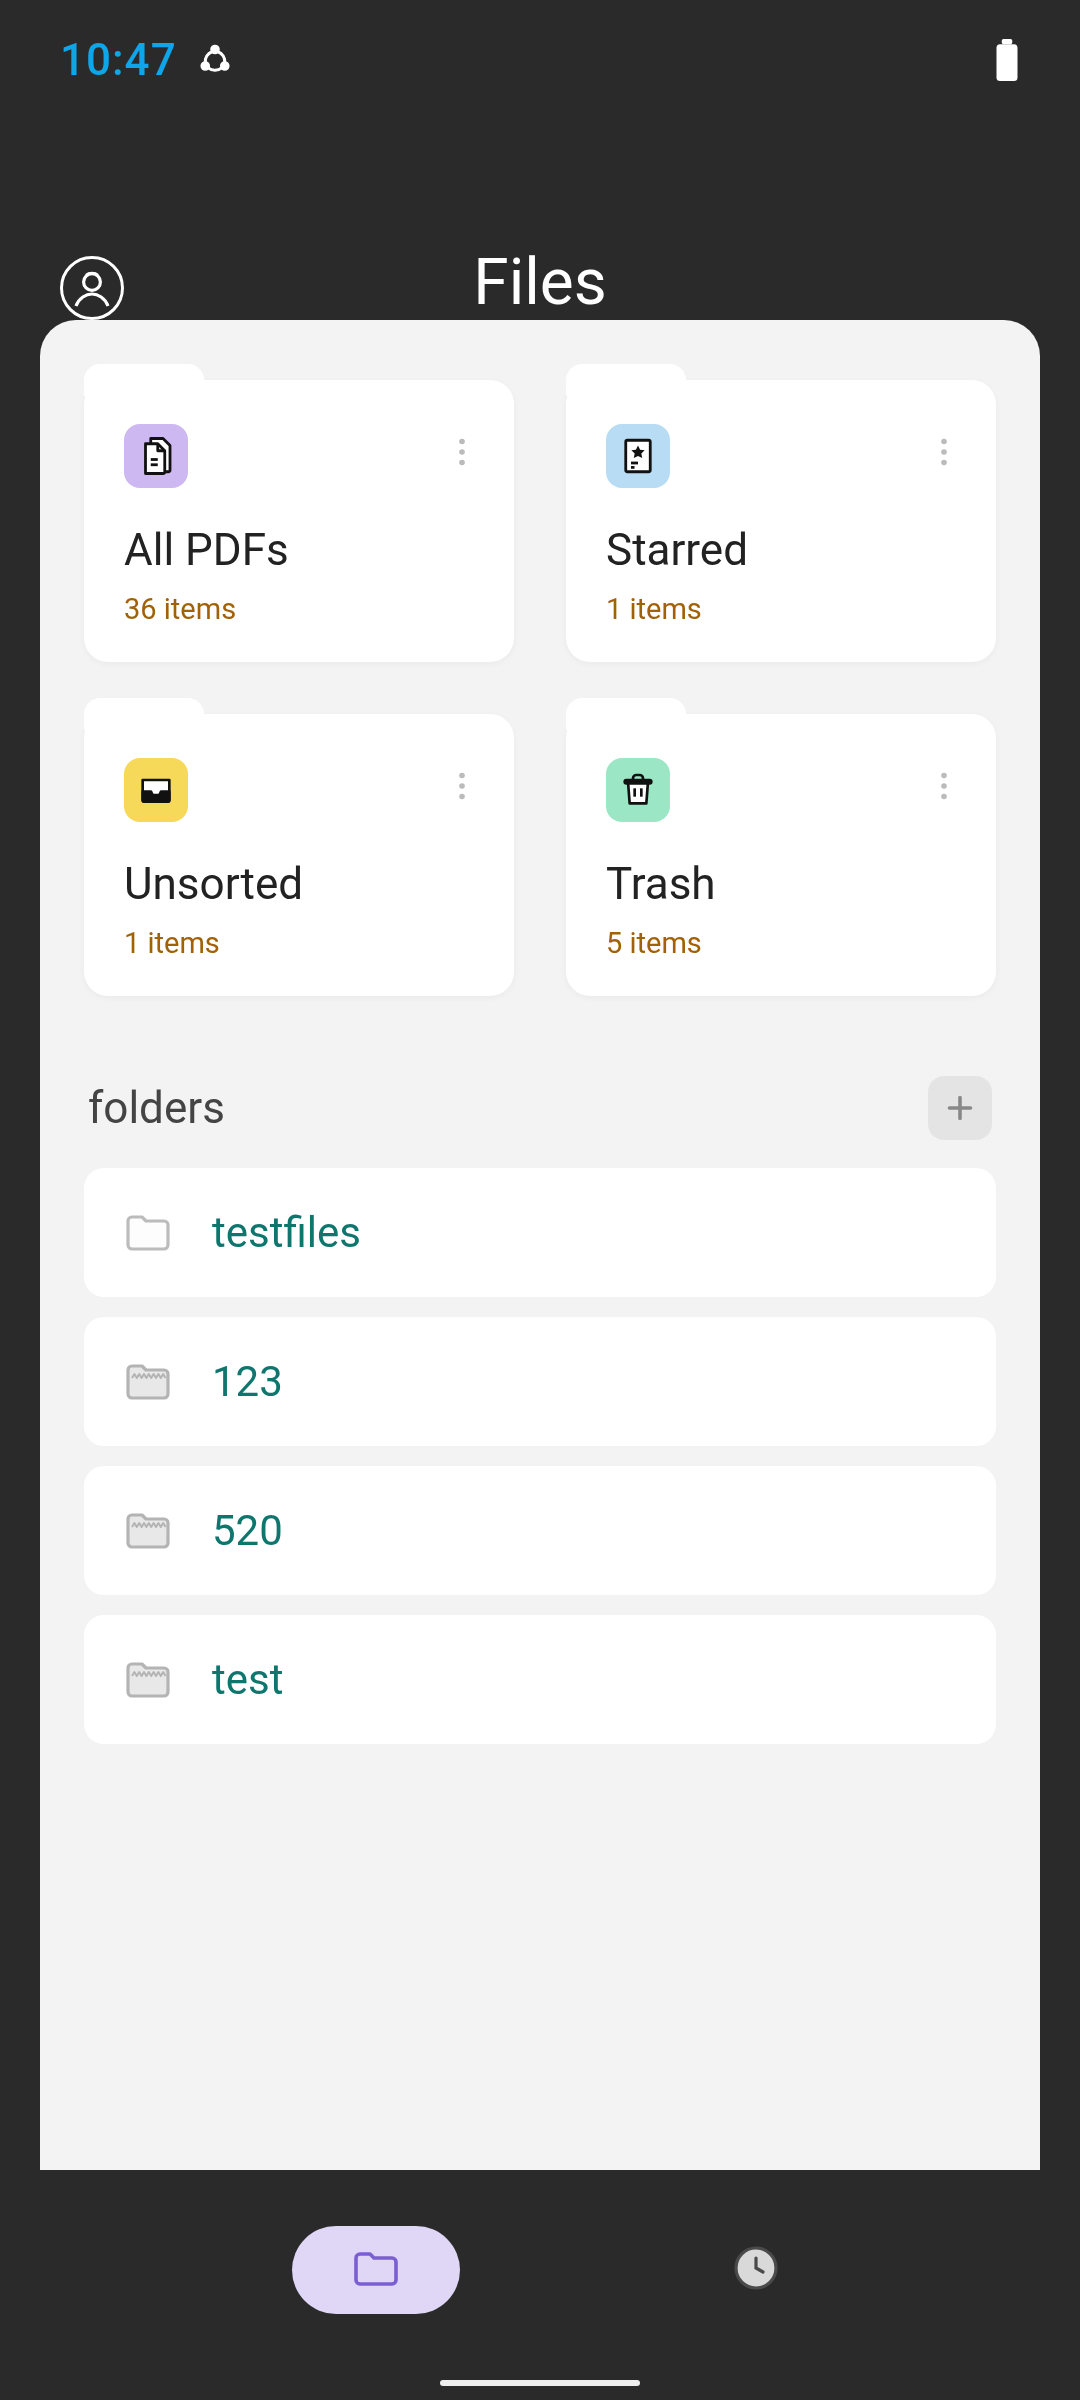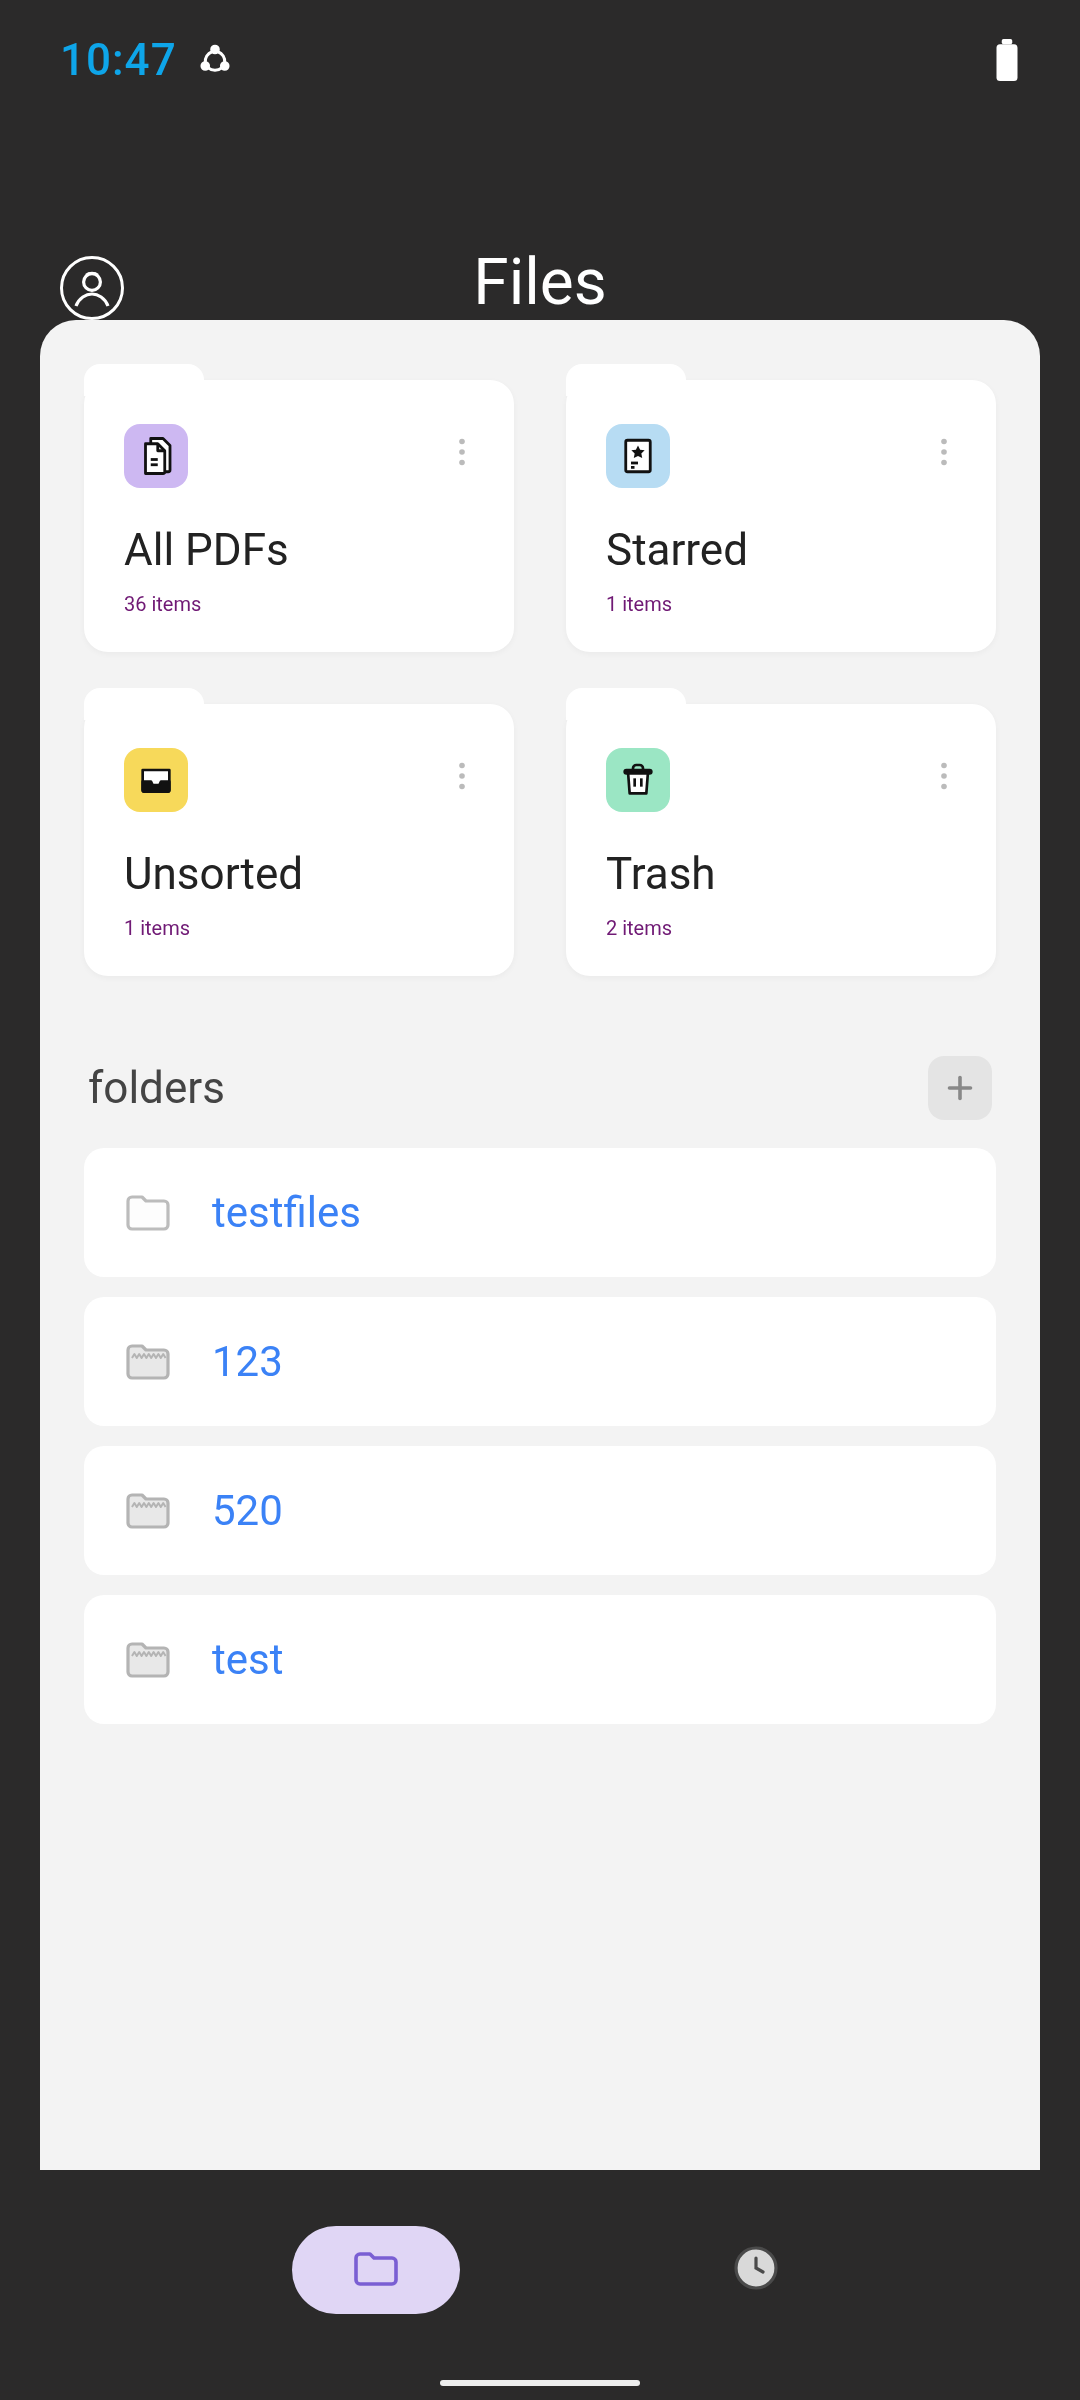--- a/index.html
+++ b/index.html
@@ -25,30 +25,30 @@
   .category-card { background: #fff; border-radius: 24px; padding: 44px 40px 36px; position: relative; box-shadow: 0 2px 6px rgba(0,0,0,0.04); }
   .category-card::before {
     content: ""; position: absolute; top: -16px; left: 0; width: 120px; height: 32px;
     background: #fff; border-radius: 16px 16px 0 0;
   }
   .cat-icon { width: 64px; height: 64px; border-radius: 16px; display:flex; align-items:center; justify-content:center; }
   .cat-icon svg { display:block; }
   .cat-more { position: absolute; top: 52px; right: 32px; width: 40px; height: 40px; display:flex; align-items:center; justify-content:center; cursor:pointer; }
   .cat-more svg { display:block; }
   .cat-title { font-size: 44px; color: #222; margin-top: 36px; font-weight: 400;}
-  .cat-sub { font-size: 20px; color: #701a75; margin-top: 16px; }
+  .cat-sub { font-size: 29px; color: #a16207; margin-top: 16px; }
 
   .folders-header { display:flex; align-items:center; justify-content:space-between; margin-bottom: 28px; padding: 0 4px; margin-top: 24px;}
   .folders-title { font-size: 44px; color: #444; font-weight: 400;}
   .add-folder { width: 64px; height: 64px; background: #e4e4e4; border-radius: 16px; display:flex; align-items:center; justify-content:center; cursor:pointer; }
 
   .folder-list { display:flex; flex-direction:column; gap: 20px; }
   .folder-item { background: #fff; border-radius: 20px; padding: 40px 40px; display:flex; align-items:center; gap: 40px; cursor:pointer; }
   .folder-item .ficon { width: 48px; height: 40px; }
-  .folder-item .fname { font-size: 42px; color: #3b82f6; }
+  .folder-item .fname { font-size: 42px; color: #0f766e; }
 
   
   .bottom-nav { position:absolute; left:0; right:0; bottom: 60px; height: 140px; display:flex; align-items:center; justify-content:space-around; padding: 0 160px;}
   .nav-pill { width: 168px; height: 88px; background: #e0d6f5; border-radius: 44px; display:flex; align-items:center; justify-content:center; }
   .nav-item { width: 64px; height: 64px; display:flex; align-items:center; justify-content:center; }
 
   .home-indicator { position:absolute; bottom: 14px; left:50%; transform:translateX(-50%); width: 200px; height: 6px; background: #eee; border-radius: 3px; }
 </style>
 </head>
 <body>
@@ -160,21 +160,21 @@
         </svg>
       </div>
       <div class="cat-more">
         <svg width="8" height="28" viewBox="0 0 4 16">
             <circle cx="2" cy="2" r="1.6" fill="#bbb"></circle>
             <circle cx="2" cy="8" r="1.6" fill="#bbb"></circle>
             <circle cx="2" cy="14" r="1.6" fill="#bbb"></circle>
           </svg>
       </div>
       <div class="cat-title">Trash</div>
-      <div class="cat-sub">2 items</div>
+      <div class="cat-sub">5 items</div>
     </div>
 
   </div>
 
   <div class="folders-header">
     <div class="folders-title">folders</div>
     <div class="add-folder">
       <svg width="36" height="36" viewBox="0 0 24 24" stroke="#888" stroke-width="2.4" stroke-linecap="round">
           <line x1="12" y1="5" x2="12" y2="19"></line>
           <line x1="5" y1="12" x2="19" y2="12"></line>

